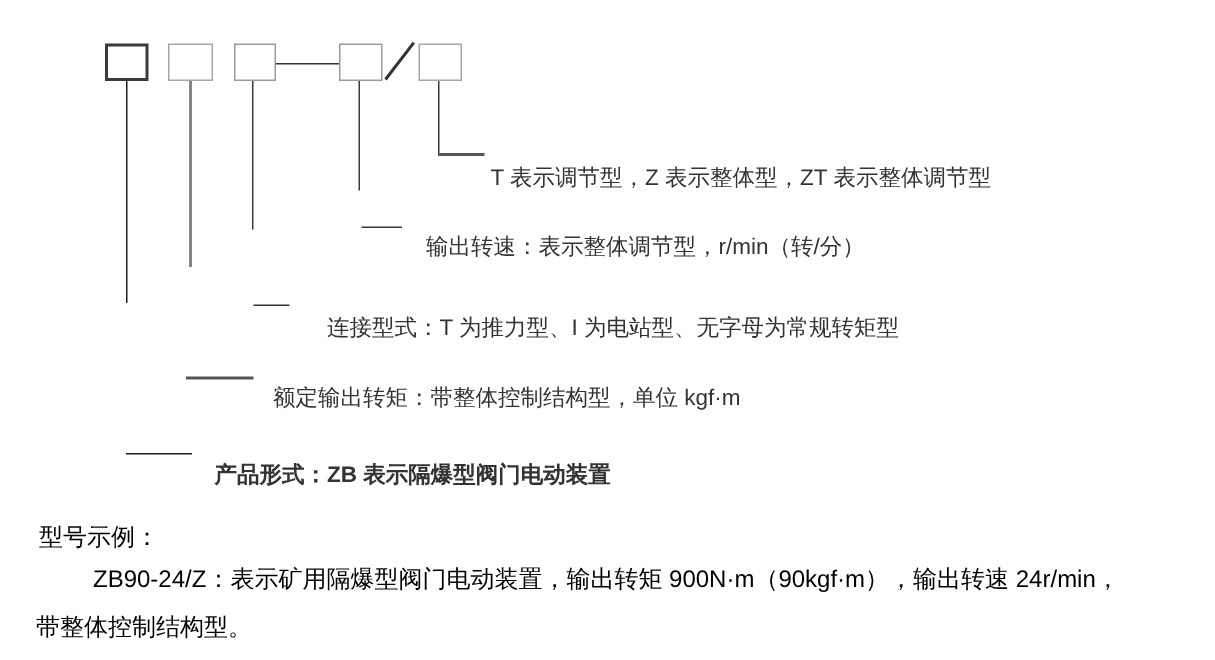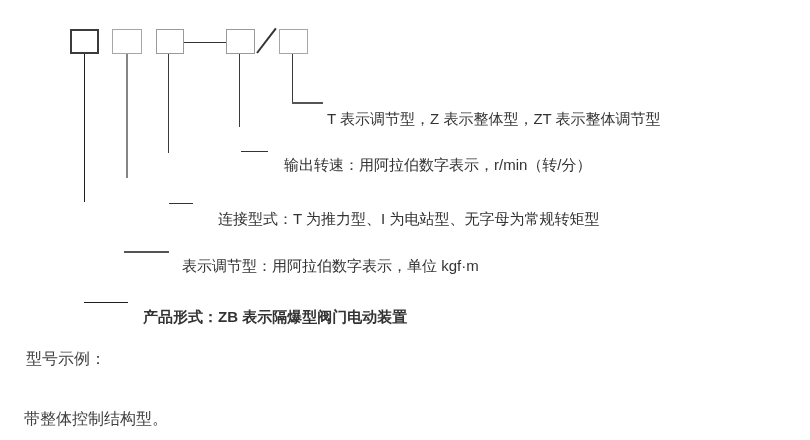--- a/index.html
+++ b/index.html
@@ -33,21 +33,21 @@
   .callout{
     position:absolute;
     font-size:15px;line-height:18px;
     white-space:nowrap;
     color:#333333;
   }
   .para{
     position:absolute;
     font-size:16px;line-height:20px;
     white-space:nowrap;
-    color:#404040;
+    color:#000000;
   }
 </style>
 </head>
 <body>
 
 <div id="canvas">
 
   <div class="box dark" style="left:70px;width:29px;"></div>
   <div class="box light" style="left:112px;width:30px;"></div>
   <div class="box" style="left:156px;width:28px;"></div>
@@ -64,21 +64,22 @@
   <div class="vline" style="left:239px;top:54px;height:73px;"></div>
   <div class="vline" style="left:292px;top:54px;height:50px;"></div>
 
   <div class="hline thick" style="left:292px;top:102px;width:31px;"></div>
   <div class="hline" style="left:241px;top:151px;width:27px;"></div>
   <div class="hline" style="left:169px;top:203px;width:24px;"></div>
   <div class="hline thick" style="left:124px;top:251px;width:45px;"></div>
   <div class="hline" style="left:84px;top:302px;width:44px;background:#1f1f1f;"></div>
 
   <div class="callout" style="left:327px;top:110px;">T 表示调节型，Z 表示整体型，ZT 表示整体调节型</div>
-  <div class="callout" style="left:284px;top:156px;">输出转速：用阿拉伯数字表示，r/min（转/分）</div>
+  <div class="callout" style="left:284px;top:156px;">输出转速：表示整体调节型，r/min（转/分）</div>
   <div class="callout" style="left:207px;top:210px;margin-left:11px;">连接型式：T 为推力型、I 为电站型、无字母为常规转矩型</div>
-  <div class="callout" style="left:182px;top:257px;">表示调节型：用阿拉伯数字表示，单位 kgf·m</div>
+  <div class="callout" style="left:182px;top:257px;">额定输出转矩：带整体控制结构型，单位 kgf·m</div>
   <div class="callout" style="left:143px;top:308px;font-weight:bold;">产品形式：ZB 表示隔爆型阀门电动装置</div>
 
   <div class="para" style="left:26px;top:349px;">型号示例：</div>
+  <div class="para" style="left:62px;top:377px;">ZB90-24/Z：表示矿用隔爆型阀门电动装置，输出转矩 900N·m（90kgf·m），输出转速 24r/min，</div>
   <div class="para" style="left:24px;top:409px;">带整体控制结构型。</div>
 
 </div>
 
 </body></html>

